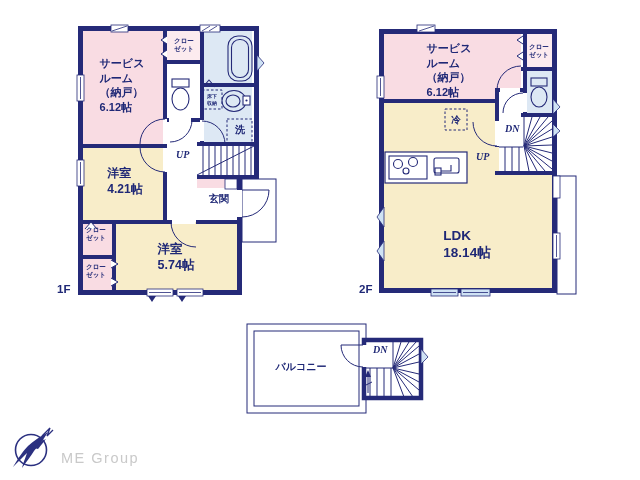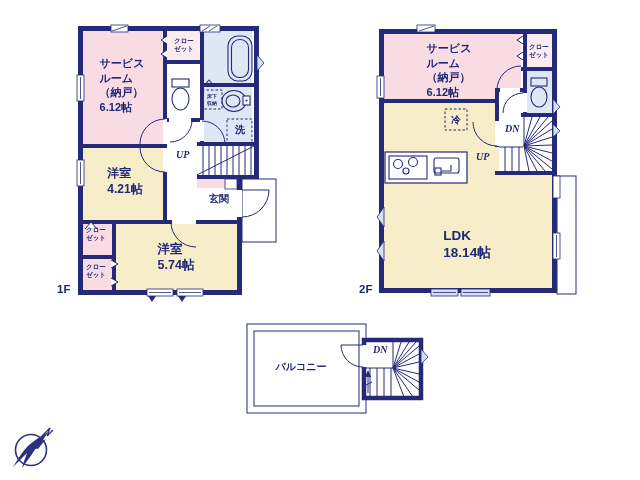--- a/index.html
+++ b/index.html
@@ -277,14 +277,15 @@
 <div class="lbl fs95" style="left:456px;top:114px;">冷</div>
 <div class="updn" style="left:505px;top:124px;">DN</div>
 <div class="updn" style="left:476px;top:152px;">UP</div>
 <div class="lbl fs135" style="left:467px;top:191px;margin-top:36px;">LDK
 18.14帖</div>
 <div class="lbl fs115 noshift" style="left:359px;top:282px;">2F</div>
 
 <div class="lbl fs105" style="left:301px;top:360px;">バルコニー</div>
 <div class="updn" style="left:373px;top:345px;">DN</div>
 
+<div class="logo-text" style="left:61px;top:450px;">ME Group</div>
 
 </div>
 
 </body></html>

